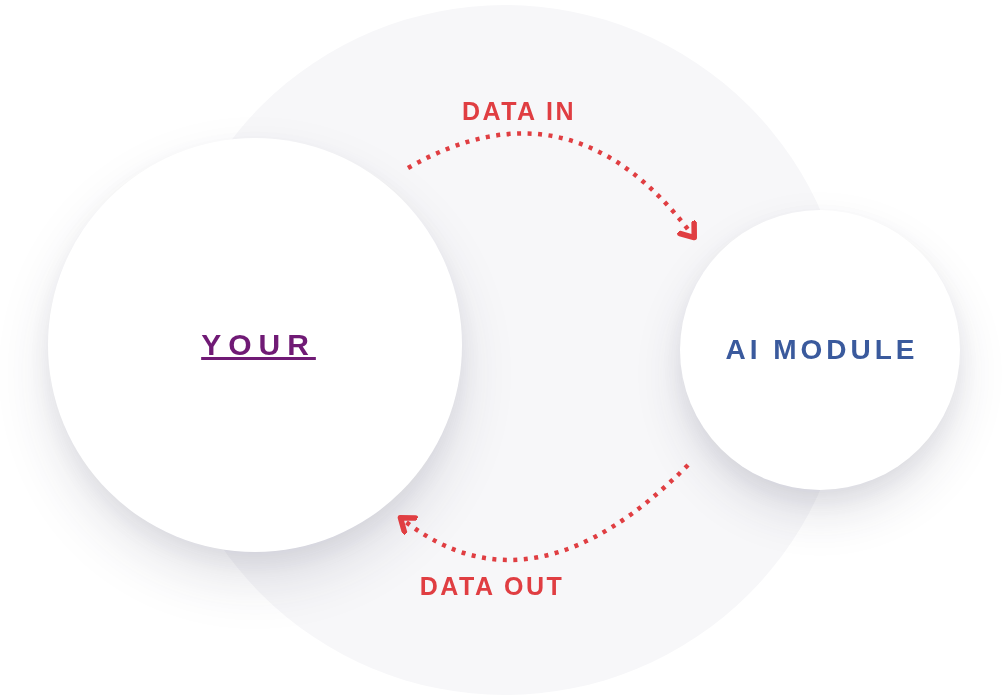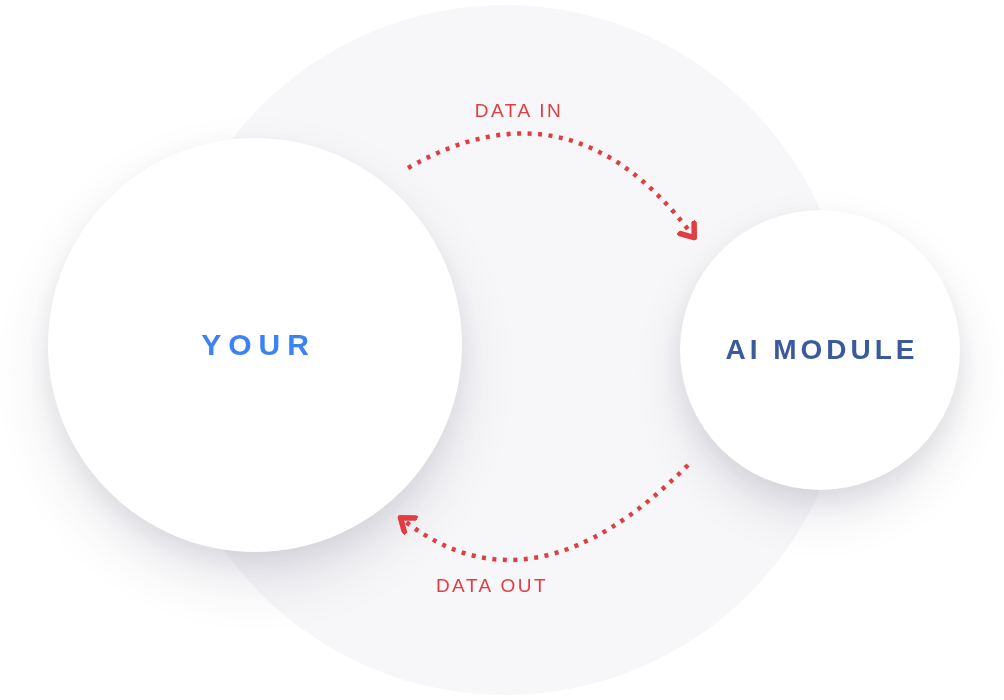--- a/index.html
+++ b/index.html
@@ -44,39 +44,40 @@
   }
   .node-right {
     left: 680px;
     top: 210px;
     width: 280px;
     height: 280px;
     box-shadow: 0 10px 22px rgba(40,40,60,0.06), 0 24px 48px rgba(50,50,75,0.13);
     align-items: center;
   }
   .node-left .line {
-    color: #3b82f6;
+    color: #701a75;
     font-size: 30px;
     font-weight: bold;
     letter-spacing: 7px;
     line-height: 48px;
     text-indent: 7px; 
+    text-decoration: underline;
   }
   .node-right .line {
     color: #3a5a9d;
     font-size: 28px;
     font-weight: bold;
     letter-spacing: 4px;
     text-indent: 4px;
   }
   .flow-label {
     position: absolute;
     color: #e03e42;
-    font-size: 19px;
-    font-weight: normal;
+    font-size: 25px;
+    font-weight: bold;
     letter-spacing: 2.5px;
     transform: translate(-50%, -50%);
     white-space: nowrap;
   }
   .label-in  { left: 519px; top: 111px; }
   .label-out { left: 492px; top: 586px; }
   svg.arrows {
     position: absolute;
     left: 0;
     top: 0;

